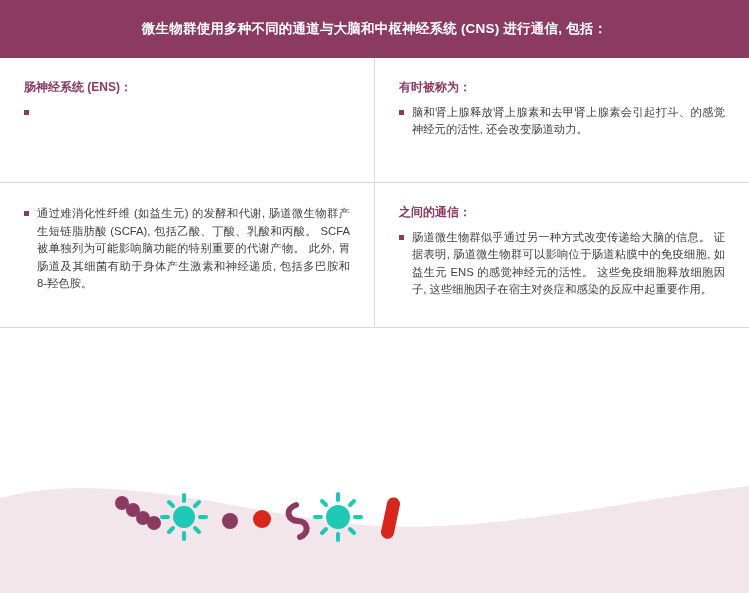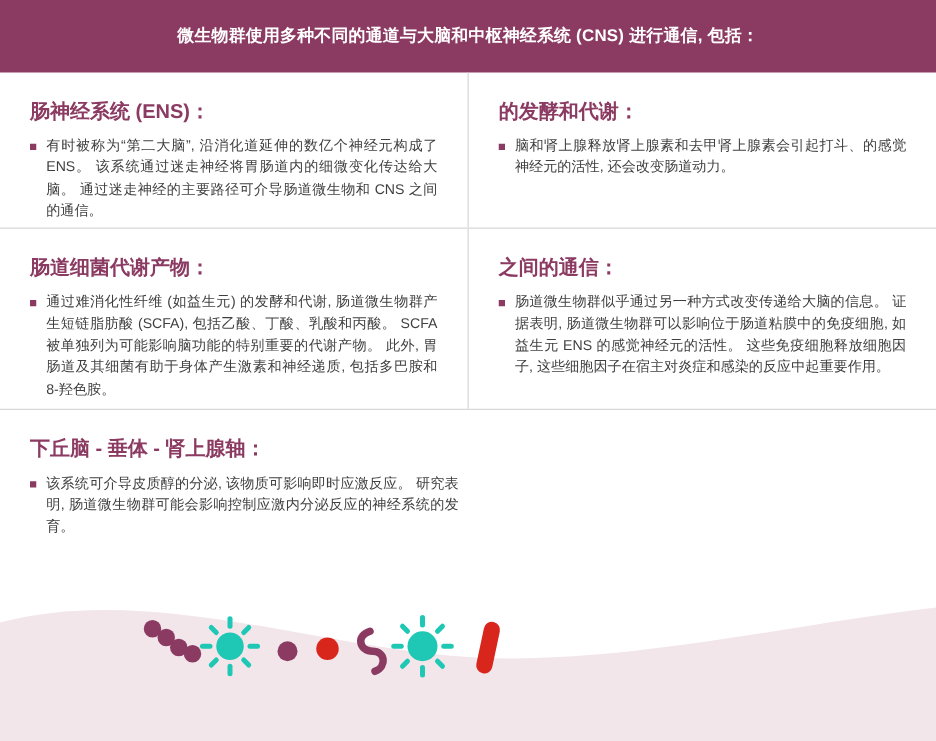--- a/index.html
+++ b/index.html
@@ -66,21 +66,21 @@
     width: 749px;
     height: 1px;
     background: #d8d8d8;
   }
   .row-1 { height: 124px; }
   .row-2 { height: 144px; }
   .row-3 { height: 110px; }
 
   .panel-title {
     color: #8b3a62;
-    font-size: 16px;
+    font-size: 12px;
     font-weight: bold;
     margin: 0 0 8px 0;
     line-height: 1.3;
   }
   .bullet-list {
     margin: 0;
     padding: 0;
     list-style: none;
   }
   .bullet-item {
@@ -138,71 +138,58 @@
   </div>
 
   <div class="grid">
 
     <div class="row row-1">
       <div class="cell left">
         <div class="panel-title">肠神经系统 (ENS)：</div>
         <ul class="bullet-list">
           <li class="bullet-item">
             <span class="marker"></span>
-            <span>有时被称为“第二大脑”, 沿消化道延伸的数亿个神经元构成了 ENS。 该系统通过迷走神经将胃肠道内的细微变化传达给大脑。 通过迷走神经的主要路径可介导肠道微生物和 CNS 之间的通信。</span>
           </li>
         </ul>
       </div>
       <div class="cell right">
-        <div class="panel-title">的发酵和代谢：</div>
+        <div class="panel-title">有时被称为：</div>
         <ul class="bullet-list">
           <li class="bullet-item">
             <span class="marker"></span>
             <span>脑和肾上腺释放肾上腺素和去甲肾上腺素会引起打斗、的感觉神经元的活性, 还会改变肠道动力。</span>
           </li>
         </ul>
       </div>
     </div>
 
     <div class="row-divider"></div>
 
     <div class="row row-2">
       <div class="cell left">
-        <div class="panel-title">肠道细菌代谢产物：</div>
         <ul class="bullet-list">
           <li class="bullet-item">
             <span class="marker"></span>
             <span>通过难消化性纤维 (如益生元) 的发酵和代谢, 肠道微生物群产生短链脂肪酸 (SCFA), 包括乙酸、丁酸、乳酸和丙酸。 SCFA 被单独列为可能影响脑功能的特别重要的代谢产物。 此外, 胃肠道及其细菌有助于身体产生激素和神经递质, 包括多巴胺和 8-羟色胺。</span>
           </li>
         </ul>
       </div>
       <div class="cell right">
         <div class="panel-title">之间的通信：</div>
         <ul class="bullet-list">
           <li class="bullet-item">
             <span class="marker"></span>
             <span>肠道微生物群似乎通过另一种方式改变传递给大脑的信息。 证据表明, 肠道微生物群可以影响位于肠道粘膜中的免疫细胞, 如益生元 ENS 的感觉神经元的活性。 这些免疫细胞释放细胞因子, 这些细胞因子在宿主对炎症和感染的反应中起重要作用。</span>
           </li>
         </ul>
       </div>
     </div>
 
     <div class="row-divider"></div>
 
-    <div class="row row-3">
-      <div class="cell full">
-        <div class="panel-title">下丘脑 - 垂体 - 肾上腺轴：</div>
-        <ul class="bullet-list">
-          <li class="bullet-item" style="width:330px;">
-            <span class="marker"></span>
-            <span>该系统可介导皮质醇的分泌, 该物质可影响即时应激反应。 研究表明, 肠道微生物群可能会影响控制应激内分泌反应的神经系统的发育。</span>
-          </li>
-        </ul>
-      </div>
-    </div>
 
   </div>
 
   <div class="footer">
     <svg width="749" height="125" viewBox="0 0 749 125">
       <path d="M0,30 C120,-2 260,52 380,58 C500,64 640,30 749,18 L749,125 L0,125 Z" fill="#f2e6ea"></path>
     </svg>
   </div>
 
   <div class="microbes">

